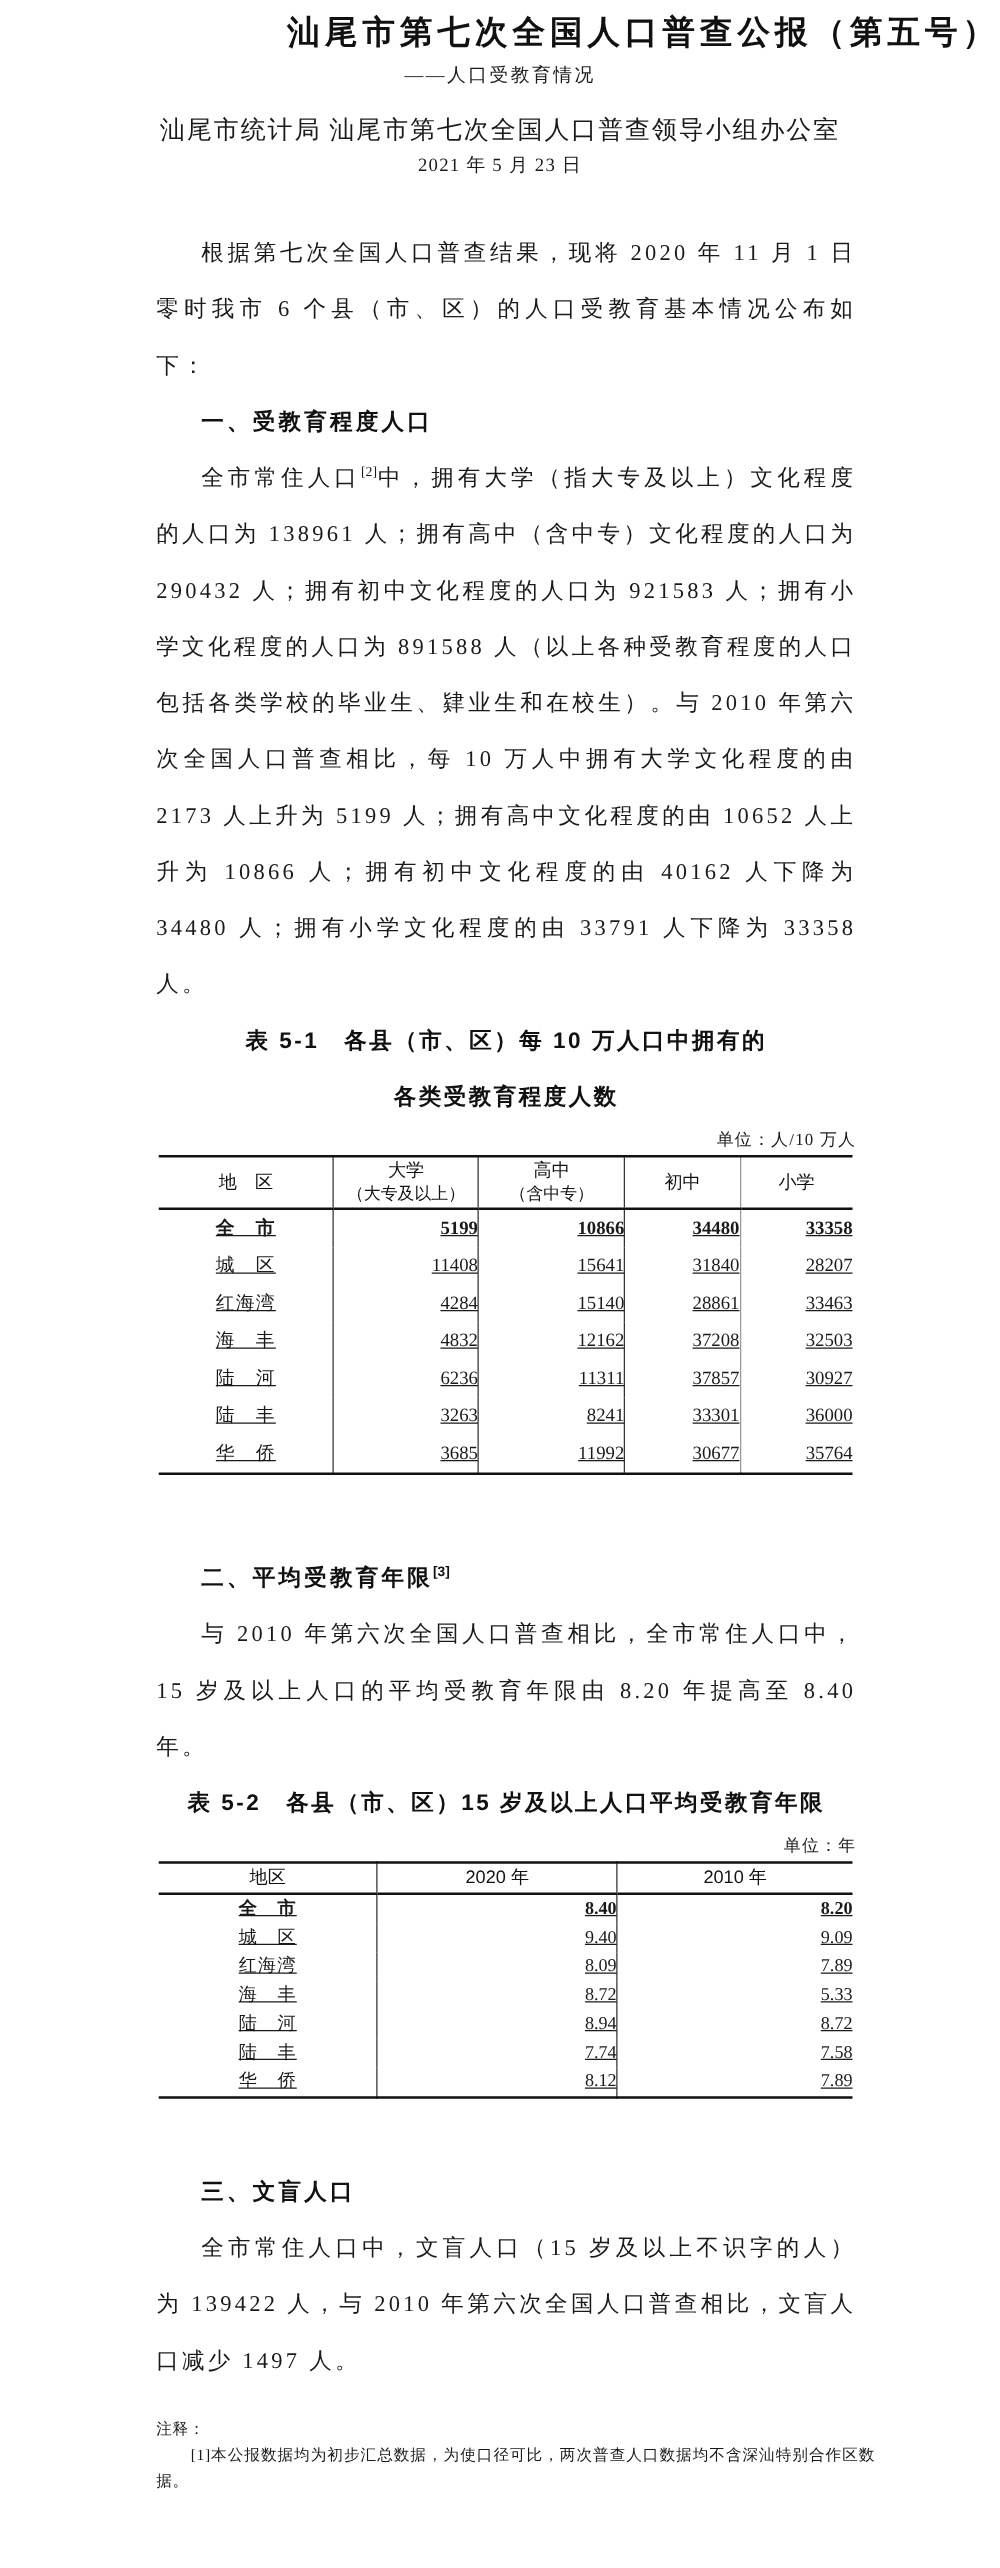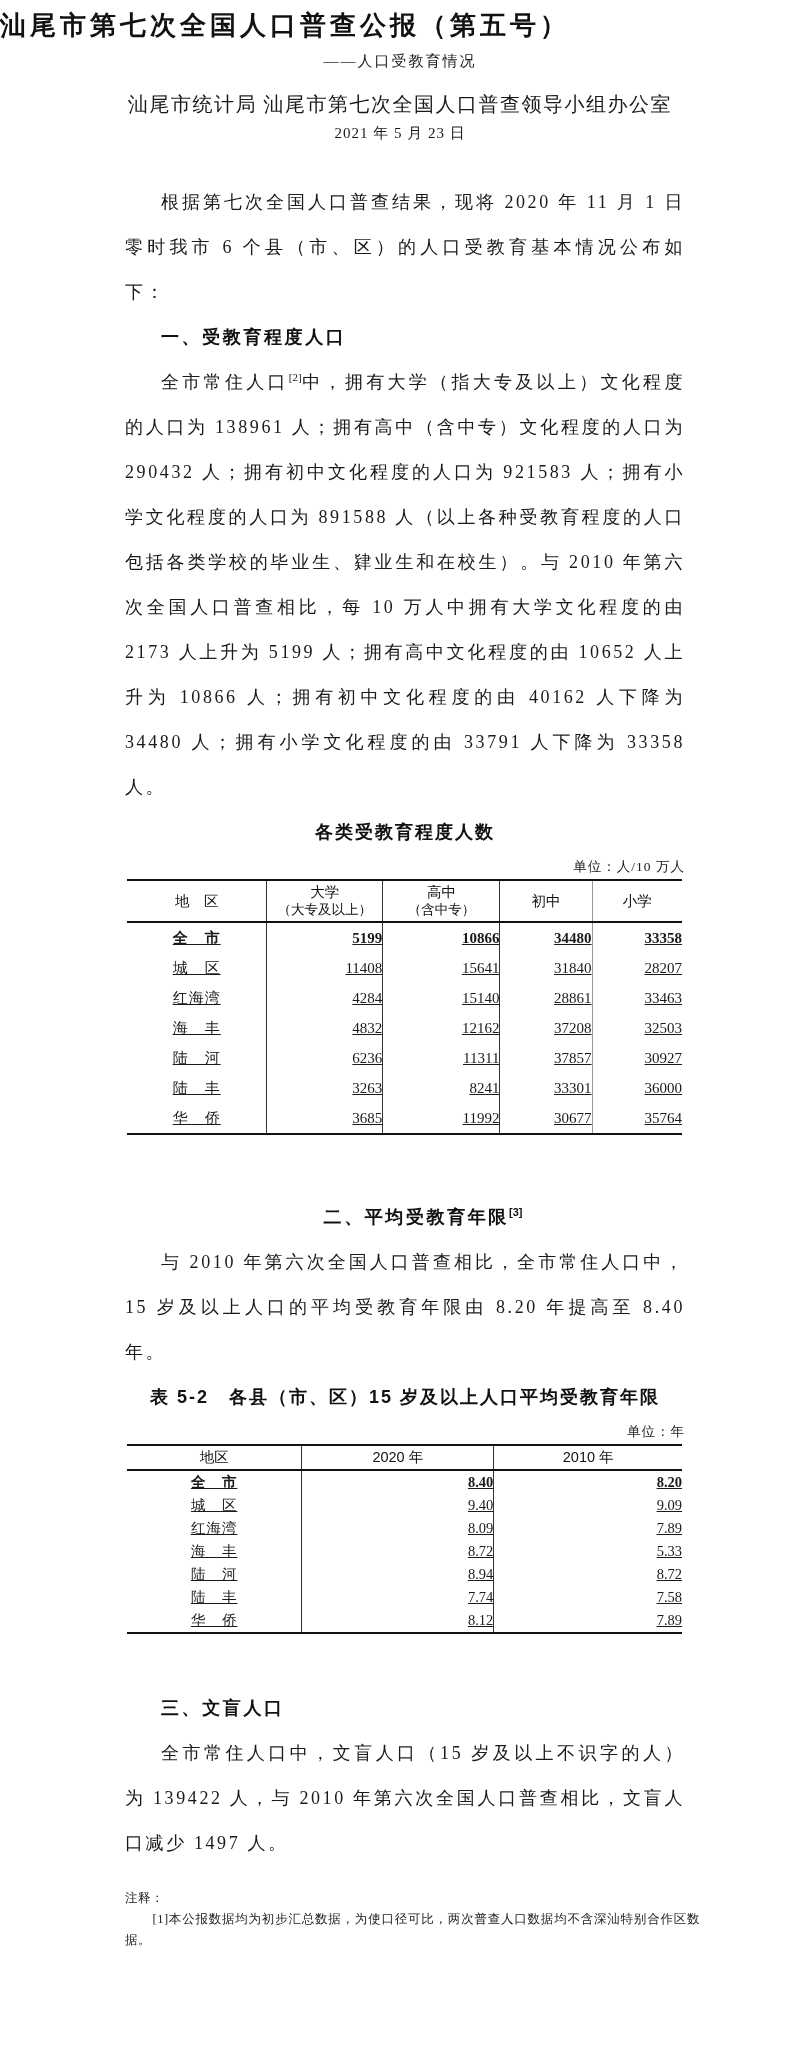--- a/index.html
+++ b/index.html
@@ -4,38 +4,38 @@
 <style>
   html,body{margin:0;padding:0;background:#fff;}
   .page{
     width:800px;height:2054px;overflow:hidden;position:relative;
     background:#fff;color:#1a1a1a;
     font-family:"Liberation Serif","DejaVu Serif",serif;
   }
   .content{width:560px;margin:0 115px 0 125px;}
 
   .doc-title{
-    margin:0;padding-top:8px;text-align:left;
+    margin:0;padding-top:8px;text-align:right;
     font-family:"Liberation Sans","DejaVu Sans",sans-serif;
     font-size:26px;font-weight:bold;letter-spacing:4px;line-height:34px;color:#111;
   }
   .doc-subtitle{margin:8px 16px 0;text-align:center;font-size:15px;line-height:22px;letter-spacing:2px;}
   .doc-byline{margin:20px 0 0;text-align:center;font-size:20px;line-height:24px;letter-spacing:1.5px;}
   .doc-date{margin:6px 0 0;text-align:center;font-size:15px;line-height:22px;letter-spacing:1px;}
 
   p.body{
     margin:0;font-size:18px;line-height:45px;letter-spacing:2.6px;
     text-align:justify;text-indent:2em;
   }
   p.intro{margin-top:36px;}
   .sec-heading{
     margin:0;font-size:18px;line-height:45px;letter-spacing:2.6px;text-indent:2em;
     font-family:"Liberation Sans","DejaVu Sans",sans-serif;font-weight:bold;color:#111;
   }
-  .sec-heading.h2gap{margin-top:60px;text-align:center;}
+  .sec-heading.h2gap{margin-top:60px;}
   .sec-heading.h3gap{margin-top:52px;}
   sup.fnref{font-size:11px;letter-spacing:0;line-height:0;vertical-align:super;}
 
   .tbl-title{
     margin:0;text-align:center;font-size:18px;line-height:45px;letter-spacing:2px;
     font-family:"Liberation Sans","DejaVu Sans",sans-serif;font-weight:bold;color:#111;
   }
   .unit-line{margin:2px 0 0;text-align:right;font-size:13.5px;line-height:20px;letter-spacing:1px;}
 
   table.datatbl{
@@ -70,20 +70,21 @@
   <p class="doc-subtitle">——人口受教育情况</p>
   <p class="doc-byline">汕尾市统计局 汕尾市第七次全国人口普查领导小组办公室</p>
   <p class="doc-date">2021 年 5 月 23 日</p>
 
   <div class="content">
     <p class="body intro">根据第七次全国人口普查结果，现将 2020 年 11 月 1 日零时我市 6 个县（市、区）的人口受教育基本情况公布如下：</p>
 
     <h2 class="sec-heading">一、受教育程度人口</h2>
     <p class="body"><span>全市常住人口</span><sup class="fnref">[2]</sup><span>中，拥有大学（指大专及以上）文化程度的人口为 138961 人；拥有高中（含中专）文化程度的人口为 290432 人；拥有初中文化程度的人口为 921583 人；拥有小学文化程度的人口为 891588 人（以上各种受教育程度的人口包括各类学校的毕业生、肄业生和在校生）。与 2010 年第六次全国人口普查相比，每 10 万人中拥有大学文化程度的由 2173 人上升为 5199 人；拥有高中文化程度的由 10652 人上升为 10866 人；拥有初中文化程度的由 40162 人下降为 34480 人；拥有小学文化程度的由 33791 人下降为 33358 人。</span></p>
 
+    <p class="tbl-title">表 5-1　各县（市、区）每 10 万人口中拥有的</p>
     <p class="tbl-title">各类受教育程度人数</p>
     <p class="unit-line">单位：人/10 万人</p>
 
     <table class="datatbl t1">
       <colgroup>
           <col style="width:25.2%">
           <col style="width:20.9%">
           <col style="width:21.1%">
           <col style="width:16.6%">
           <col style="width:16.2%">

